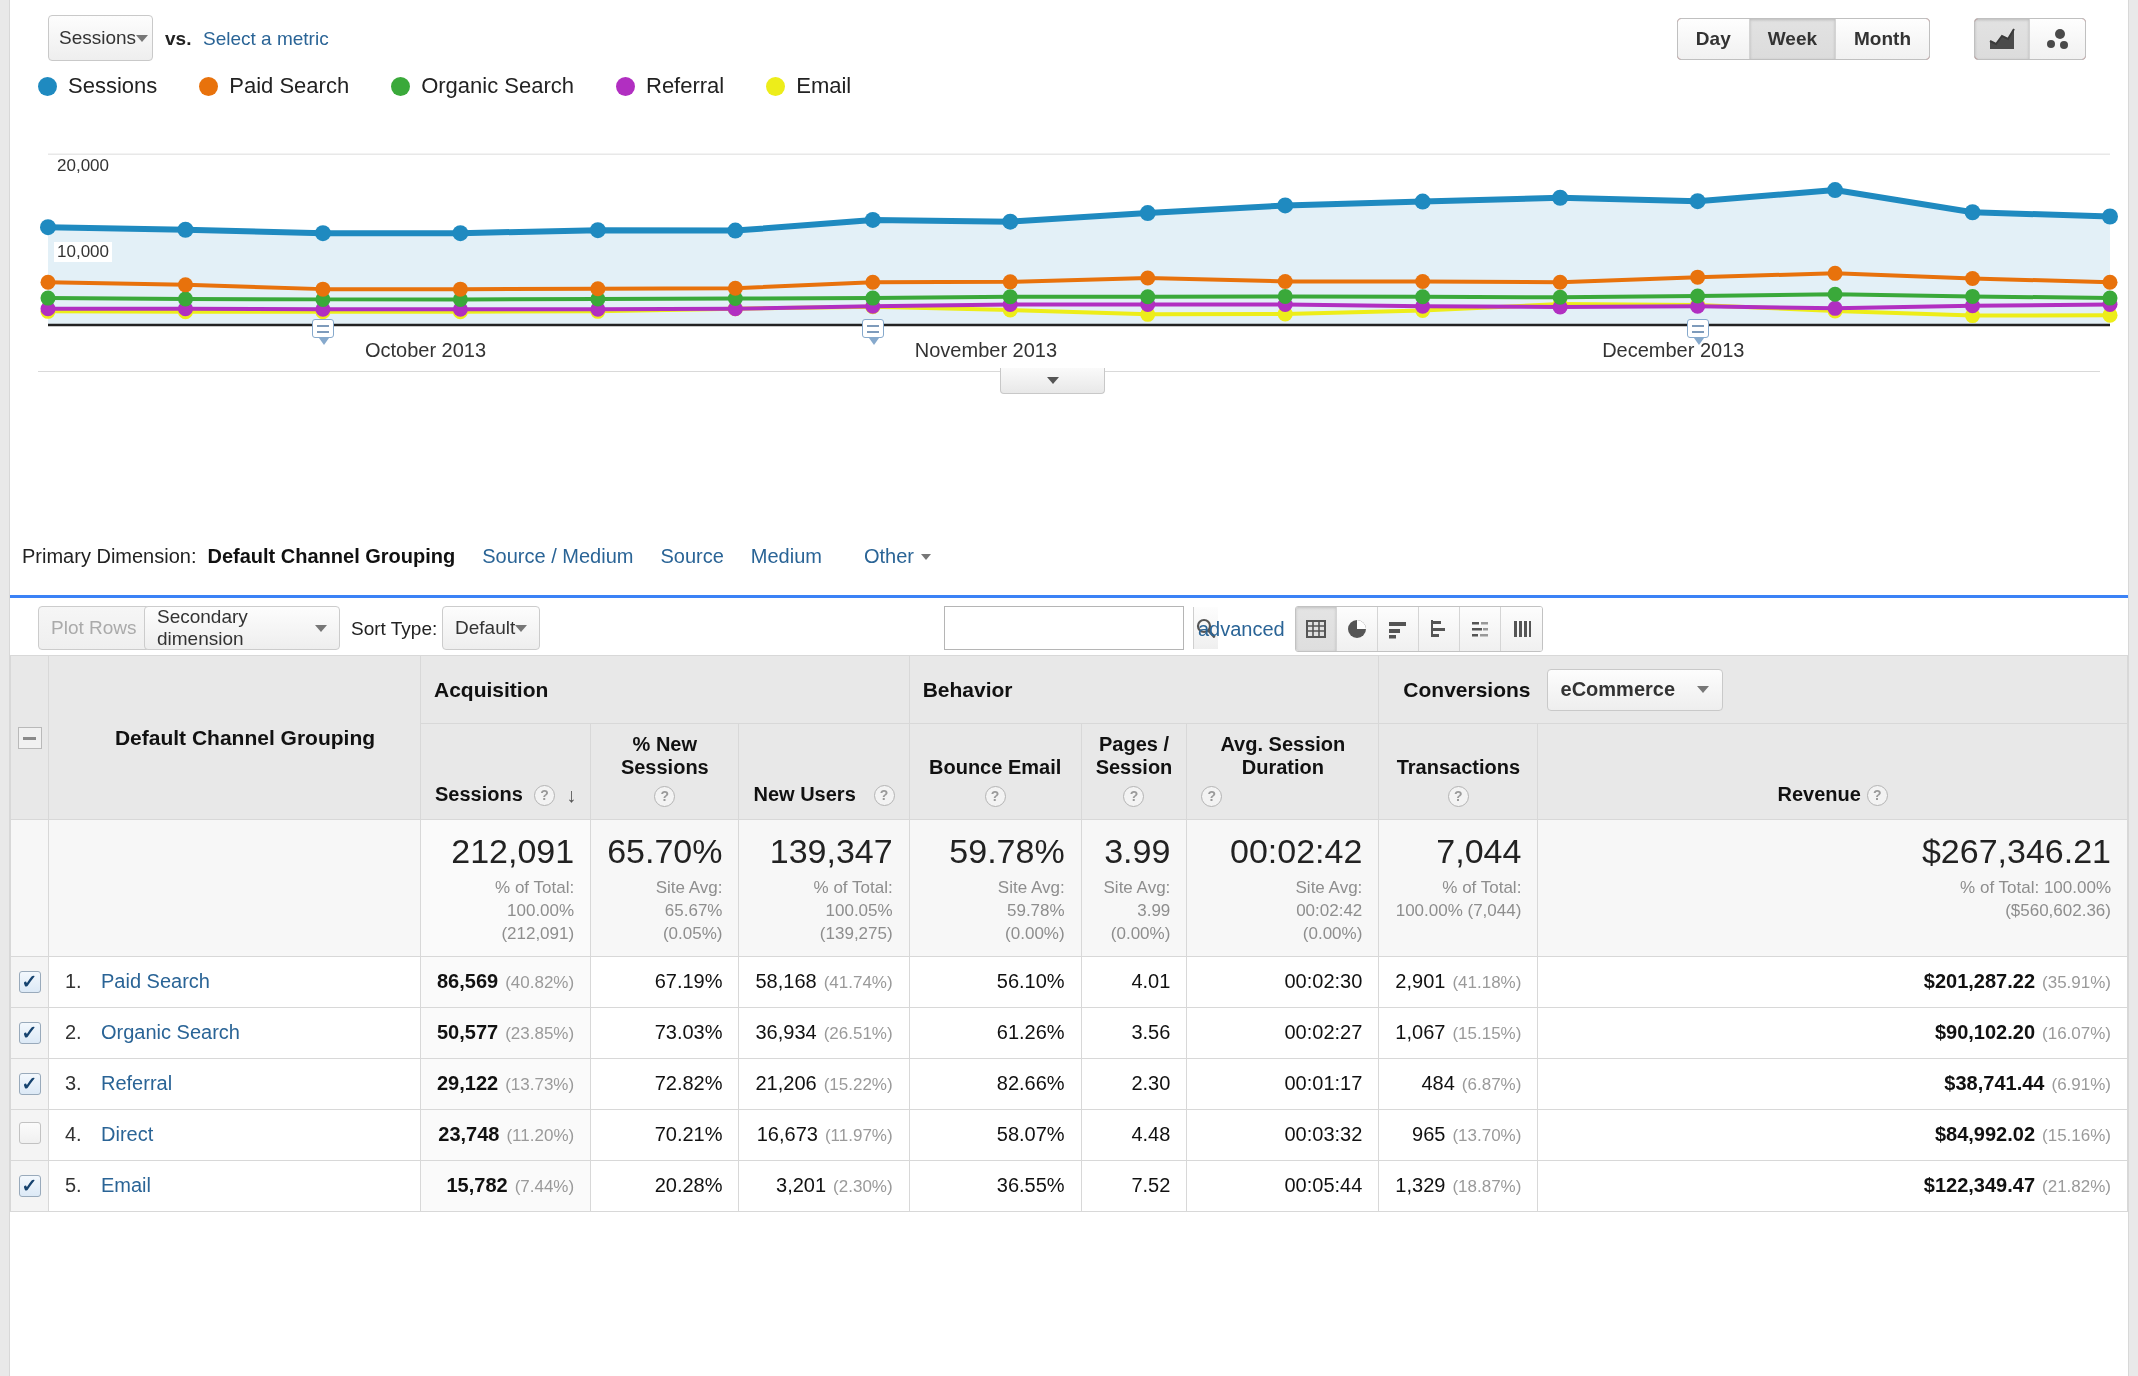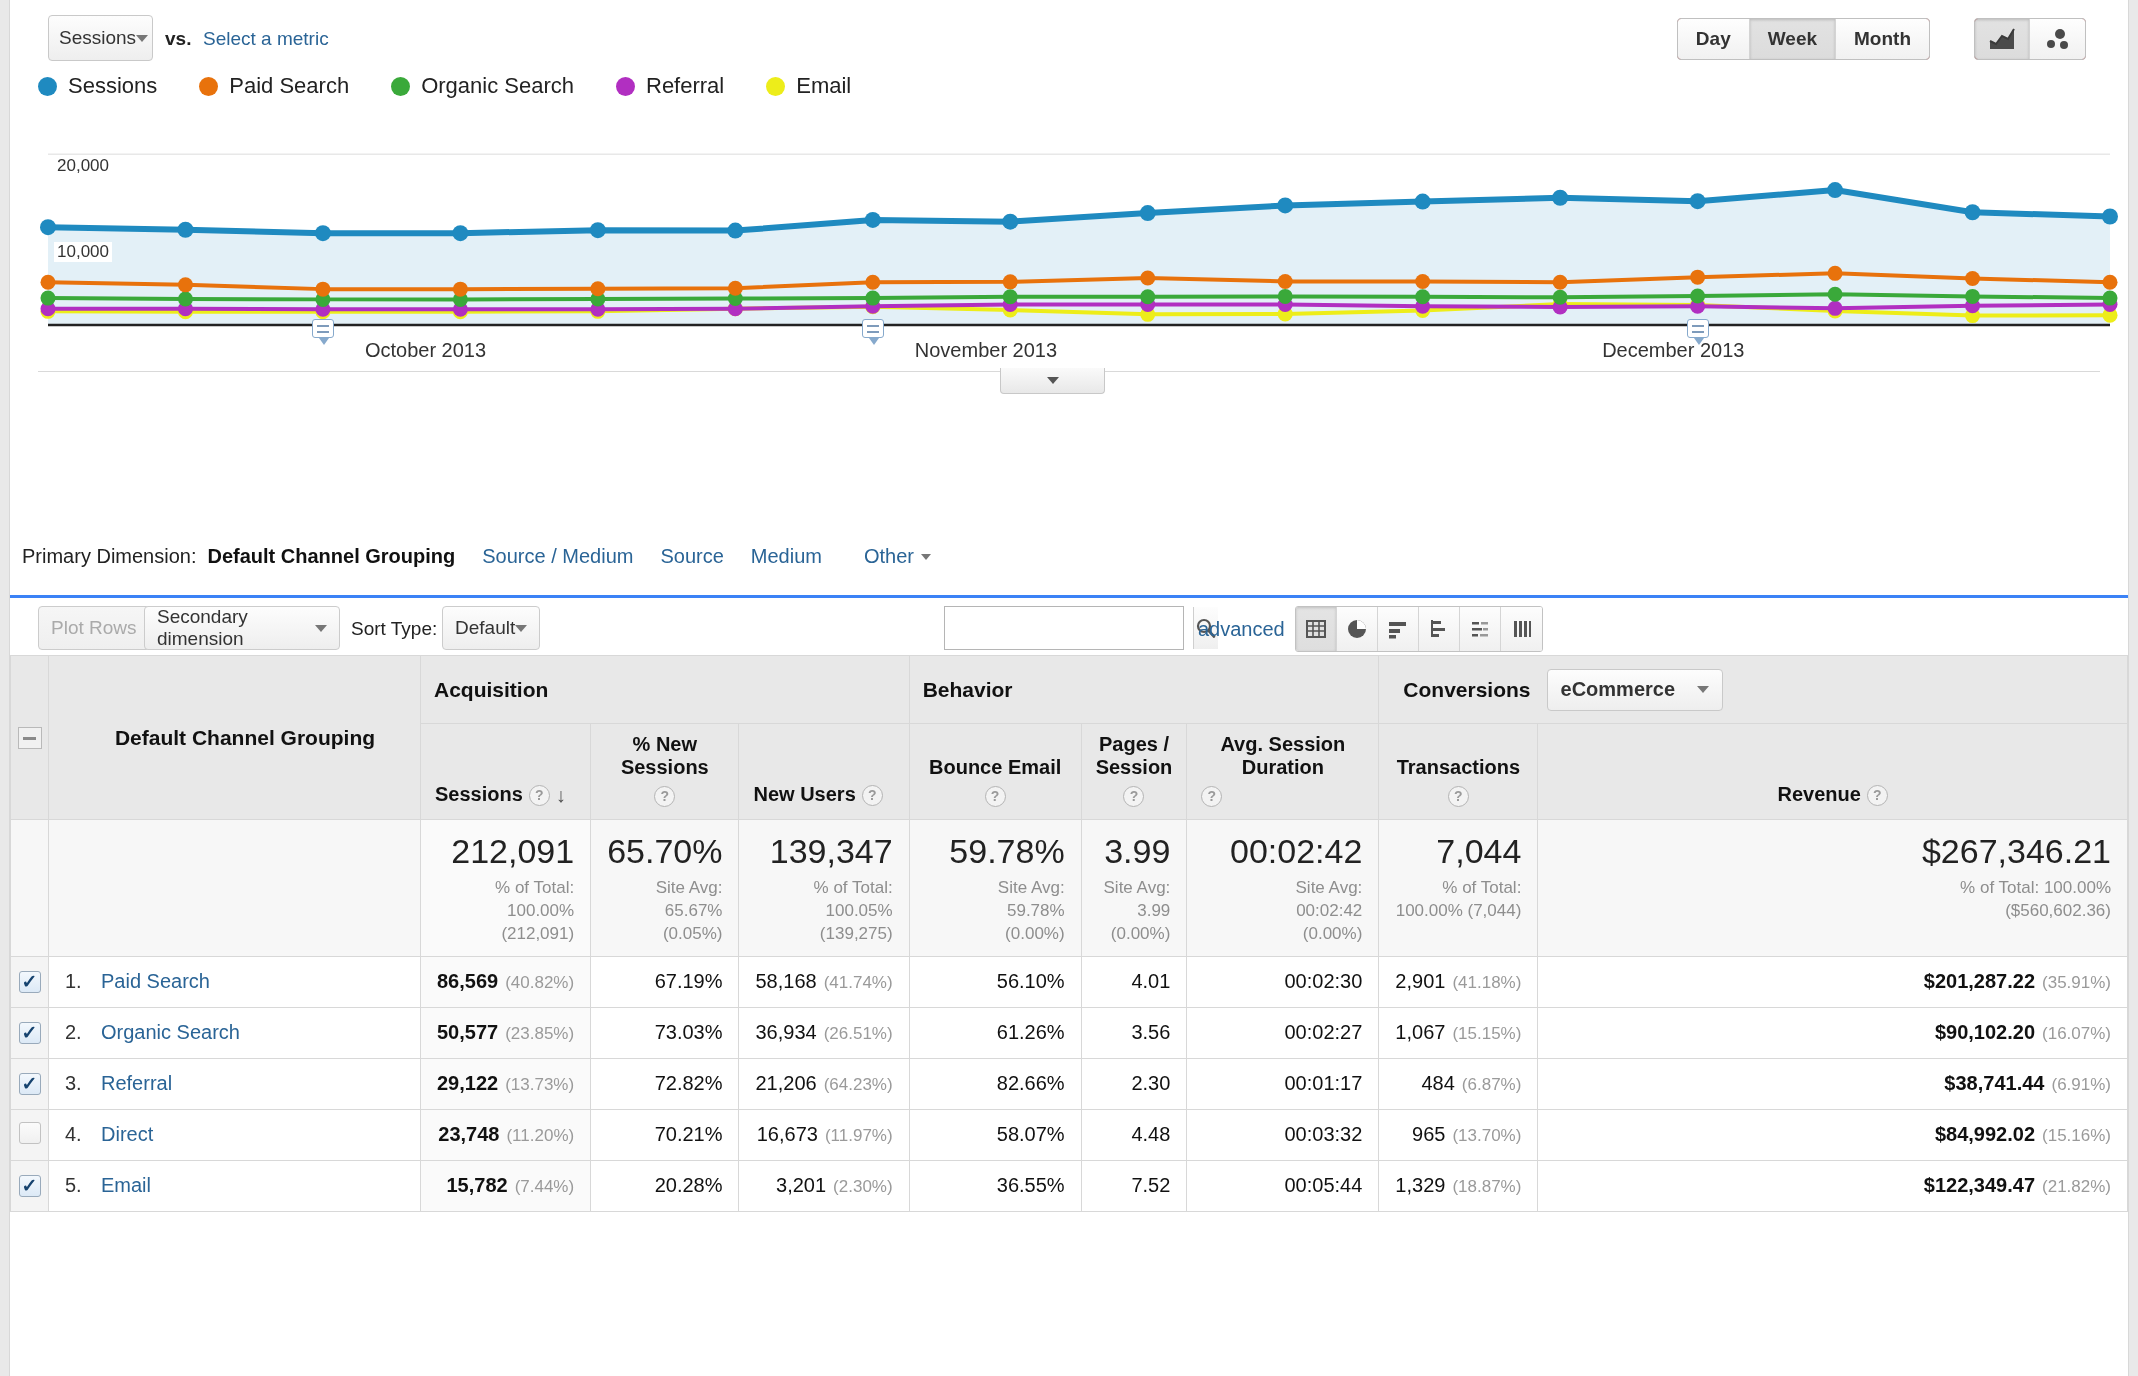--- a/index.html
+++ b/index.html
@@ -127,21 +127,21 @@
   .grp-head .gt { font-size:21px; font-weight:bold; color:#111; padding-left:12px; }
   .grp-head.conv { padding-left:12px; }
   .conv-inner { display:flex; align-items:center; gap:16px; padding-left:12px; }
   .ecom-select {
     background:linear-gradient(#fdfdfd,#eeeeee); border:1px solid #c9c9c9; border-radius:4px;
     height:42px; display:flex; align-items:center; padding:0 13px; gap:22px;
     font-size:20px; color:#333; cursor:pointer;
   }
 
   .col-head { background:#e8e8e8; height:96px; vertical-align:bottom; padding:0 14px 12px 14px; }
-  .ch-inner { display:flex; align-items:center; justify-content:flex-start; gap:6px; flex-wrap:wrap; }
+  .ch-inner { display:flex; align-items:center; justify-content:space-between; gap:6px; flex-wrap:wrap; }
   .ch-txt { font-size:20px; font-weight:bold; color:#111; text-align:center; line-height:1.18; }
   .qmark {
     width:21px; height:21px; border-radius:50%; border:1px solid #b4b4b4; color:#9a9a9a;
     font-size:14px; line-height:19px; text-align:center; background:#f3f3f3; cursor:pointer; flex:none;
   }
   .sortarrow { font-size:20px; color:#555; }
   .dim-head { background:#e8e8e8; vertical-align:middle; padding-left:22px; }
   .dim-head span { font-size:21px; font-weight:bold; color:#111; }
   .chk-head { background:#e8e8e8; width:38px; text-align:center; vertical-align:middle; }
   .minusbox { width:24px; height:22px; border:1px solid #b9b9b9; background:#f1f1f1; display:inline-flex; align-items:center; justify-content:center; cursor:pointer; }
@@ -610,21 +610,21 @@
         <td class="cellnum"><span>1,067</span><span class="pct">(15.15%)</span></td>
         <td class="cellnum"><b>$90,102.20</b><span class="pct">(16.07%)</span></td>
       </tr>
       <tr class="drow">
         <td class="chk"><span class="checkbox">
             <span class="tick">✓</span>
           </span></td>
         <td class="name-cell"><span class="idx">3.</span><span class="chan-link">Referral</span></td>
         <td class="cellnum sess-col"><b>29,122</b><span class="pct">(13.73%)</span></td>
         <td class="cellnum">72.82%</td>
-        <td class="cellnum"><span>21,206</span><span class="pct">(64.23%)</span></td>
+        <td class="cellnum"><span>21,206</span><span class="pct">(15.22%)</span></td>
         <td class="cellnum">82.66%</td>
         <td class="cellnum">2.30</td>
         <td class="cellnum">00:01:17</td>
         <td class="cellnum"><span>484</span><span class="pct">(6.87%)</span></td>
         <td class="cellnum"><b>$38,741.44</b><span class="pct">(6.91%)</span></td>
       </tr>
       <tr class="drow">
         <td class="chk"><span class="checkbox off"></span></td>
         <td class="name-cell"><span class="idx">4.</span><span class="chan-link">Direct</span></td>
         <td class="cellnum sess-col"><b>23,748</b><span class="pct">(11.20%)</span></td>

